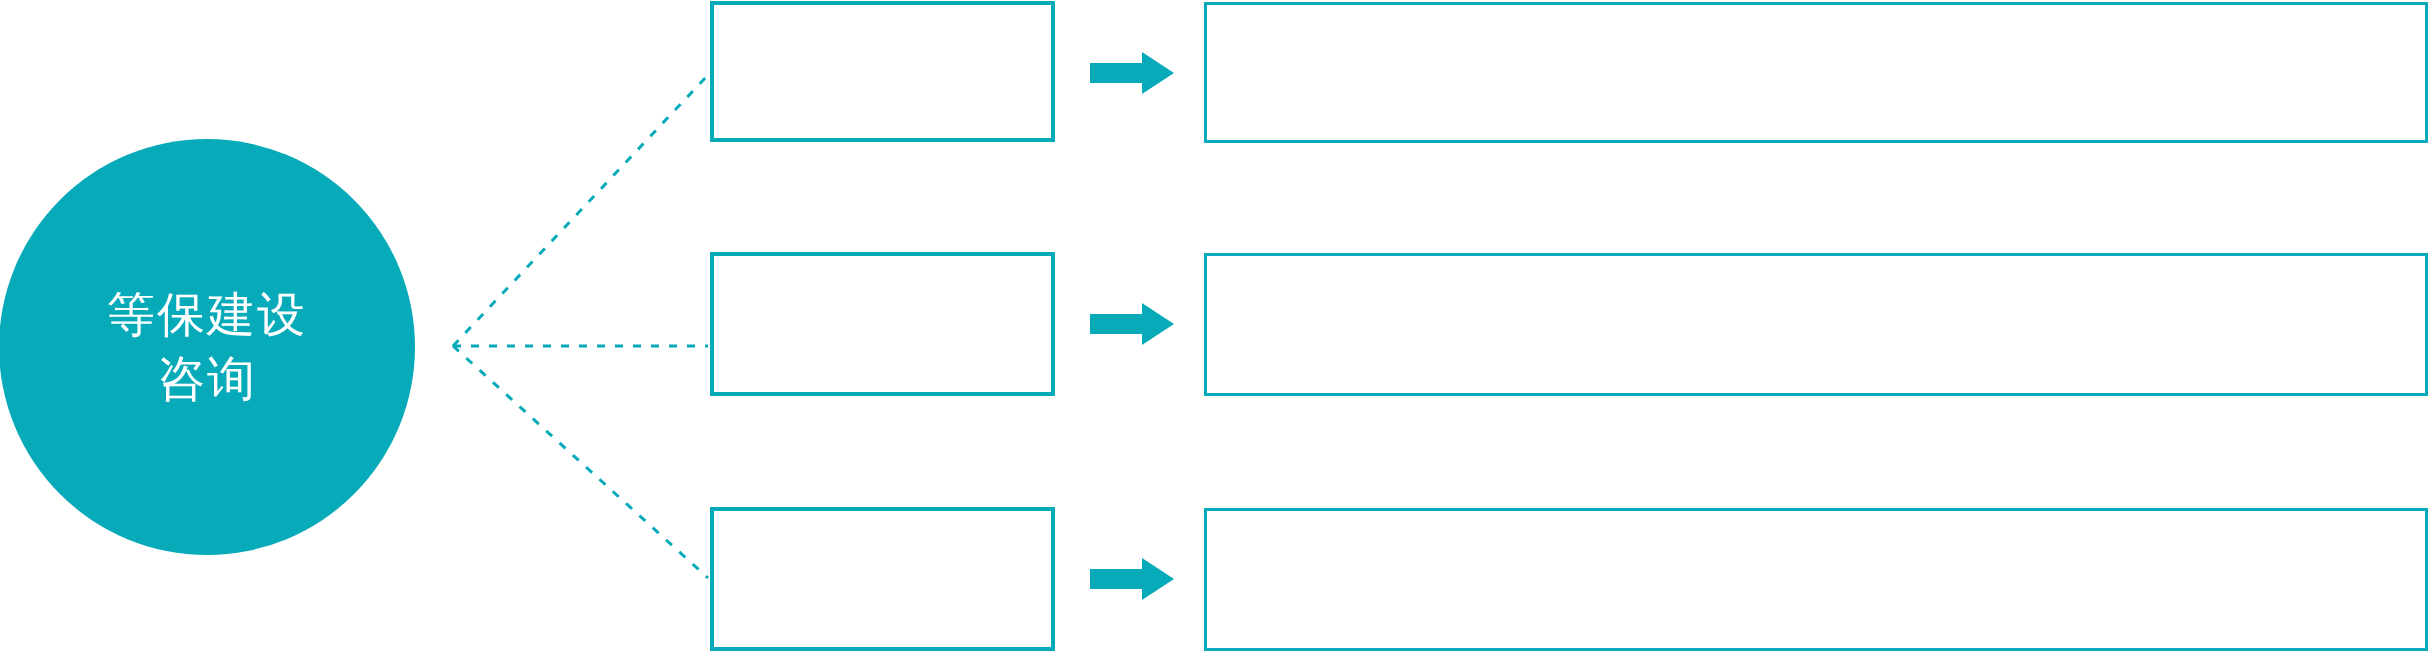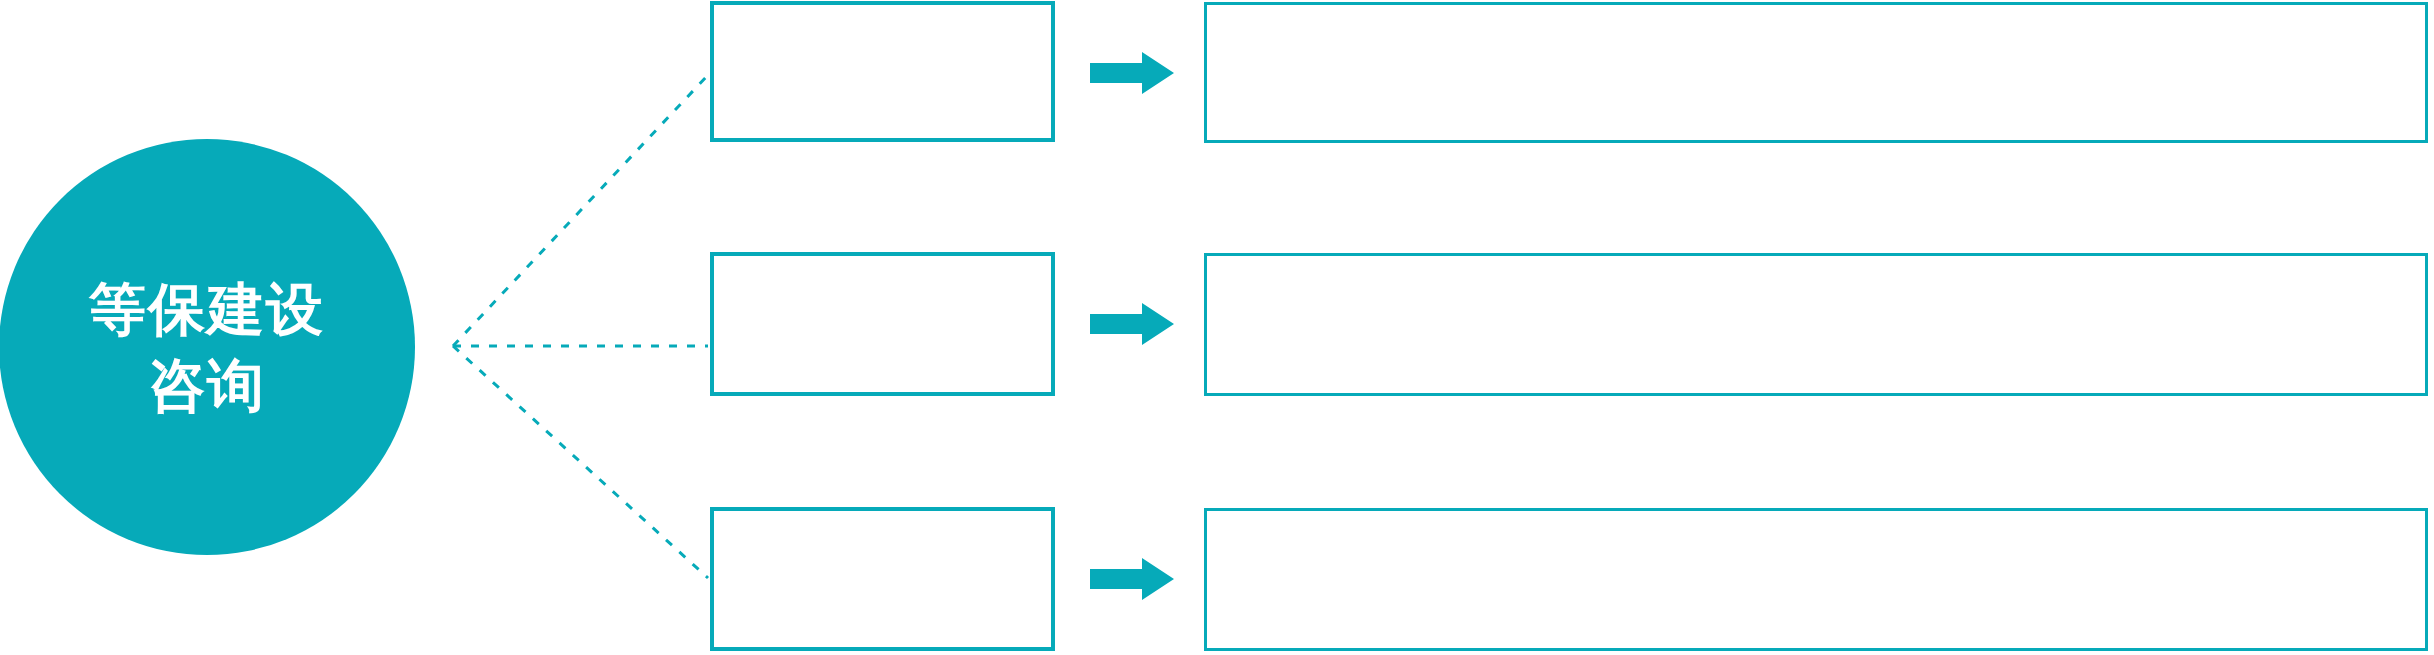--- a/index.html
+++ b/index.html
@@ -37,25 +37,25 @@
     border-radius: 50%;
     background: #06AAB9;
     display: flex;
     flex-direction: column;
     align-items: center;
     justify-content: center;
     box-sizing: border-box;
   }
   .hub-label {
     color: #ffffff;
-    font-size: 57px;
+    font-size: 48px;
     line-height: 1.34;
     letter-spacing: 2px;
     text-align: right;
-    font-weight: 700;
+    font-weight: 400;
     white-space: nowrap;
   }
 
   
   .stage-box {
     position: absolute;
     box-sizing: border-box;
     border: 4px solid #06AAB9;
     background: #ffffff;
     display: flex;

